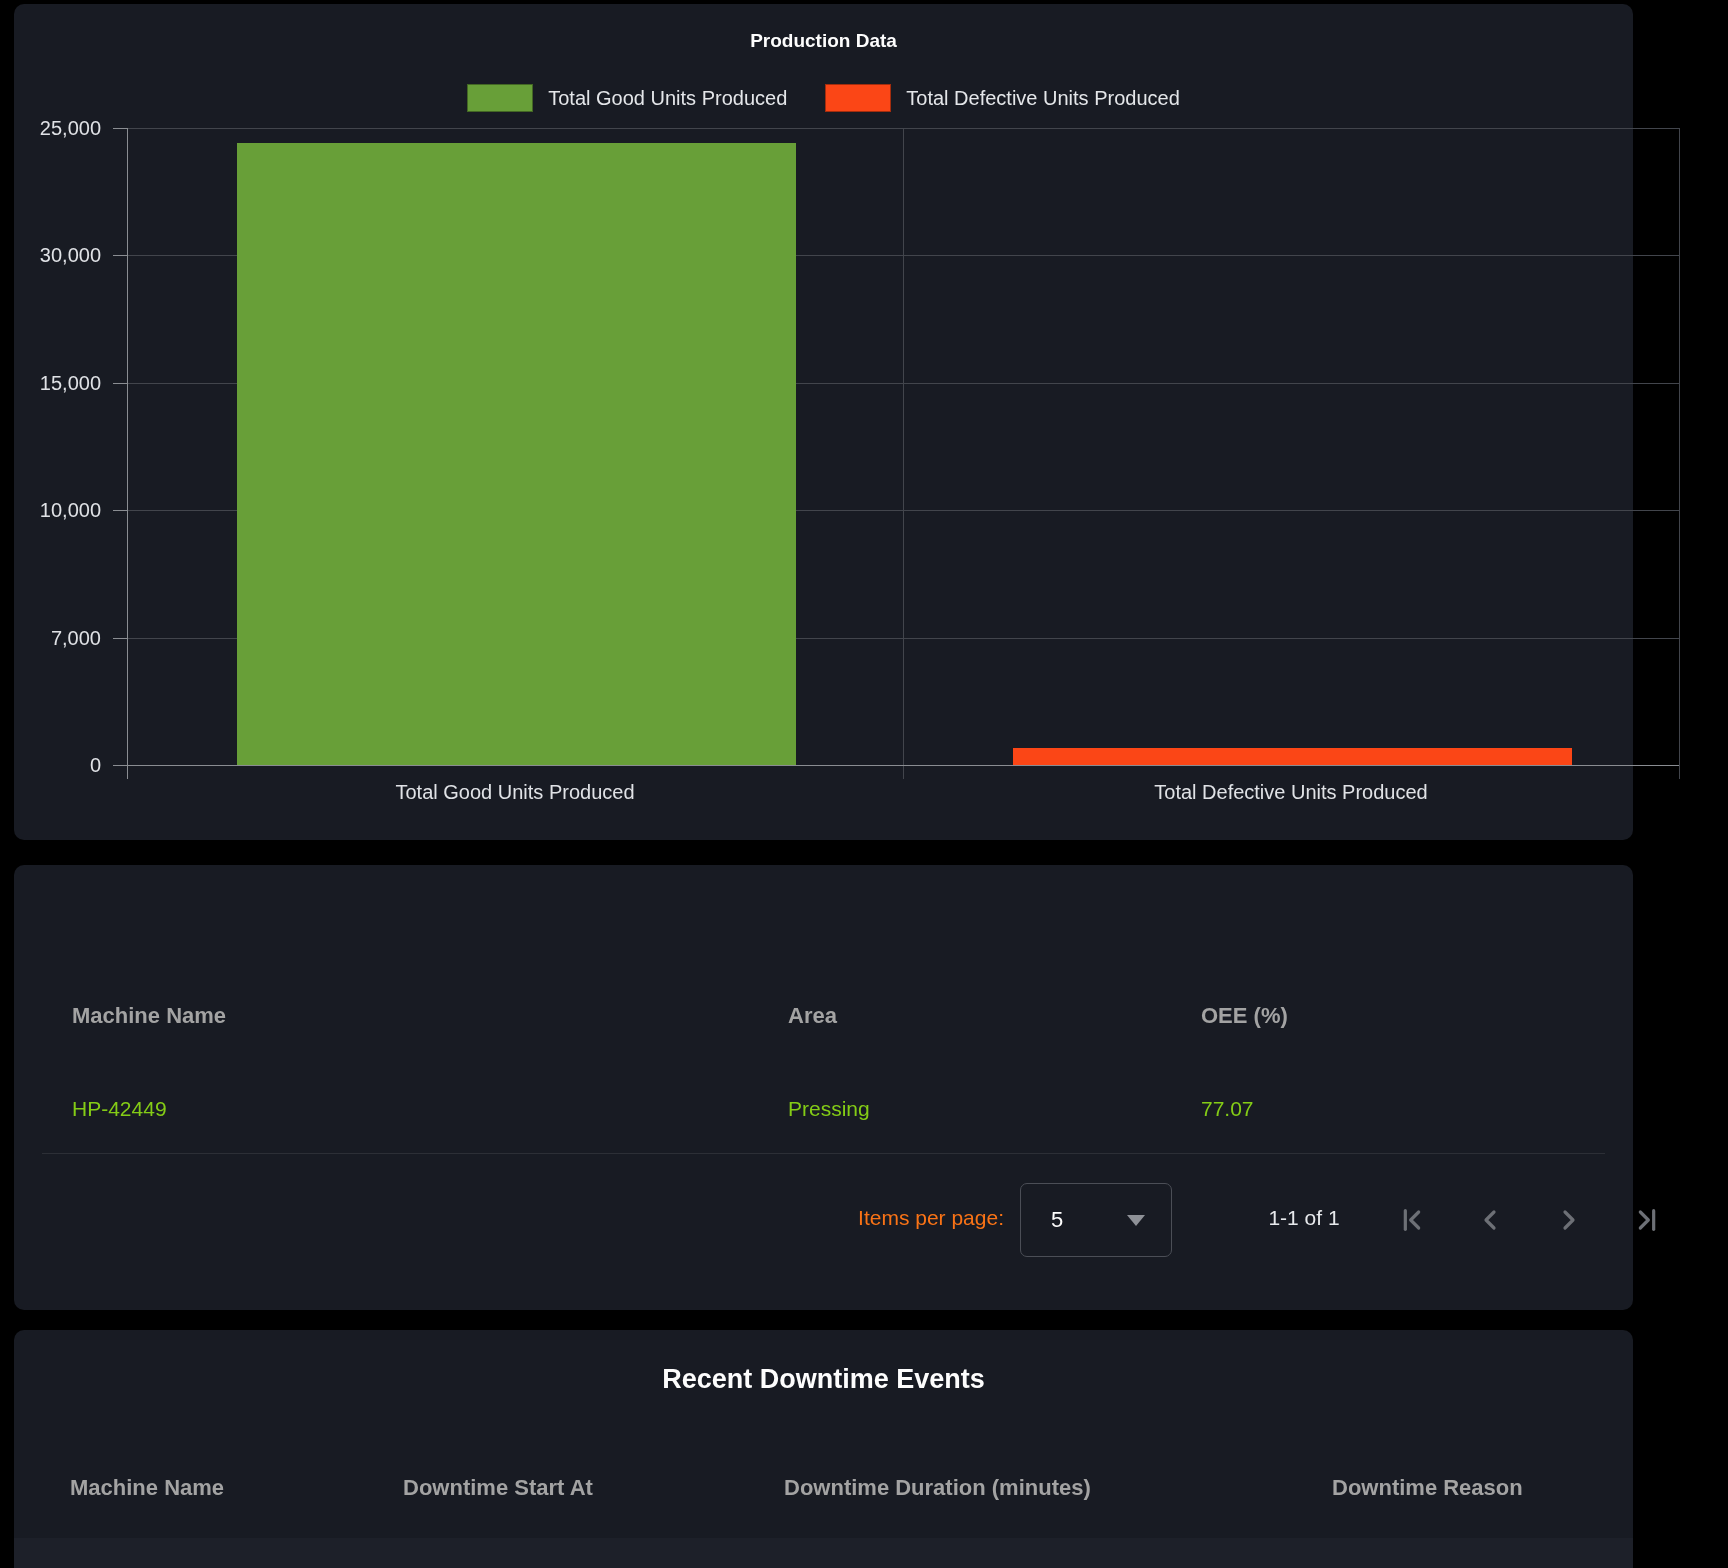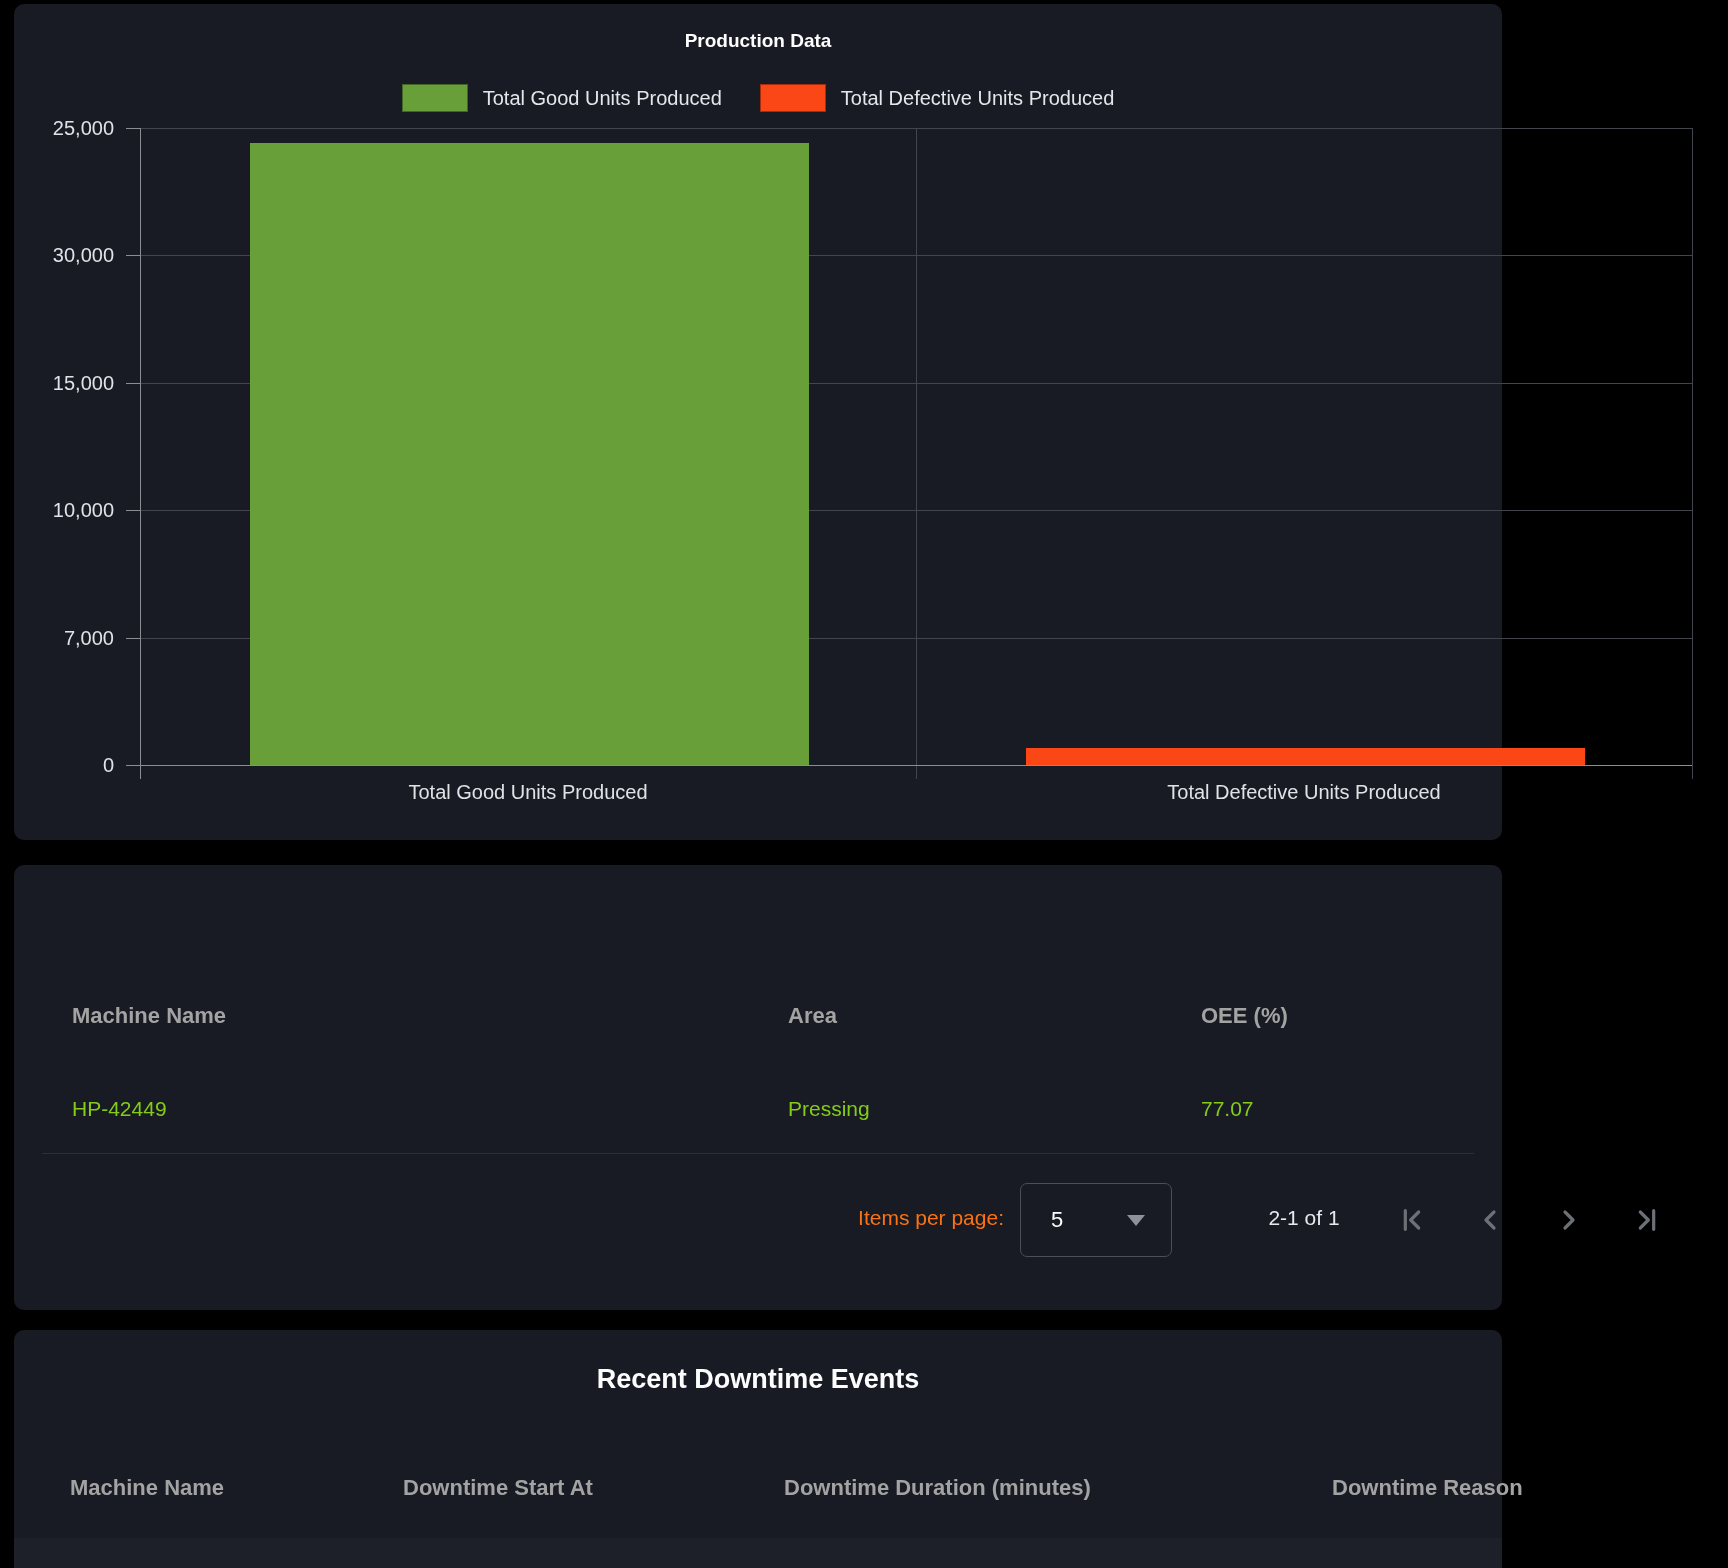--- a/index.html
+++ b/index.html
@@ -6,21 +6,21 @@
   html,body { width:1728px; height:1568px; overflow:hidden; }
   body {
     background:#000;
     font-family:"Liberation Sans", sans-serif;
     color:#fff;
     position:relative;
   }
   .card {
     position:absolute;
     left:14px;
-    width:1488px;
+    width:1619px;
     background:#181b23;
     border-radius:10px;
   }
   #chart-card  { top:4px;    height:836px; }
   #machines-card { top:865px; height:445px; }
   #downtime-card { top:1330px; height:260px; border-bottom-left-radius:0; border-bottom-right-radius:0; }
 
   
   .chart-title {
     position:absolute; top:26px; left:0; width:100%;
@@ -28,21 +28,21 @@
   }
   .legend {
     position:absolute; top:80px; left:0; width:100%;
     display:flex; justify-content:center; align-items:center; gap:38px;
     font-size:20px; color:#e4e6e9;
   }
   .legend-item { display:flex; align-items:center; gap:15px; }
   .legend-swatch { width:66px; height:28px; border:1px solid rgba(0,0,0,0.35); }
 
   .plot {
-    position:absolute; left:126px; top:124px; width:1552px; height:637px;
+    position:absolute; left:113px; top:124px; width:1552px; height:637px;
   }
   .grid-h { position:absolute; left:0; width:100%; height:1px; background:#42454c; }
   .grid-v { position:absolute; top:0;  width:1px;  height:100%; background:#42454c; }
   .axis-y { position:absolute; left:0; top:0; width:1px; height:calc(100% + 14px); background:#8a8d92; }
   .axis-x { position:absolute; left:0; top:100%; width:100%; height:1px; background:#8a8d92; }
   .tick-y {
     position:absolute; left:-14px; width:14px; height:1px; background:#8a8d92;
   }
   .tick-v { position:absolute; top:100%; width:1px; height:14px; background:#42454c; }
   .y-label {
@@ -156,21 +156,21 @@
 
   <div class="divider" style="top:288px"></div>
 
   <span class="ipp-label">Items per page:</span>
 
   <div class="page-size-select">
     <span class="page-size-value">5</span>
     <span class="caret"></span>
   </div>
 
-  <span class="range-label">2-1 of 1</span>
+  <span class="range-label">1-1 of 1</span>
 
   <div class="pg-btn" style="left:1374px">
     <svg viewBox="0 0 24 24">
       <path d="M7 5 V19"></path>
         <path d="M17 6 L11 12 L17 18"></path>
     </svg>
   </div>
   <div class="pg-btn" style="left:1452px">
     <svg viewBox="0 0 24 24">
       <path d="M15 6 L9 12 L15 18"></path>

